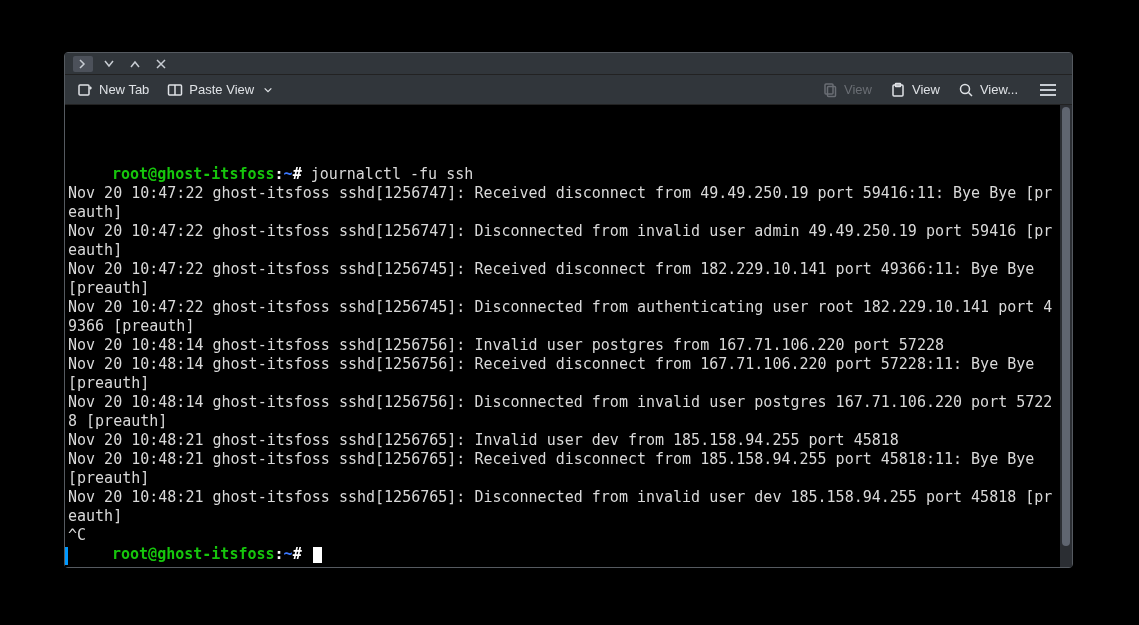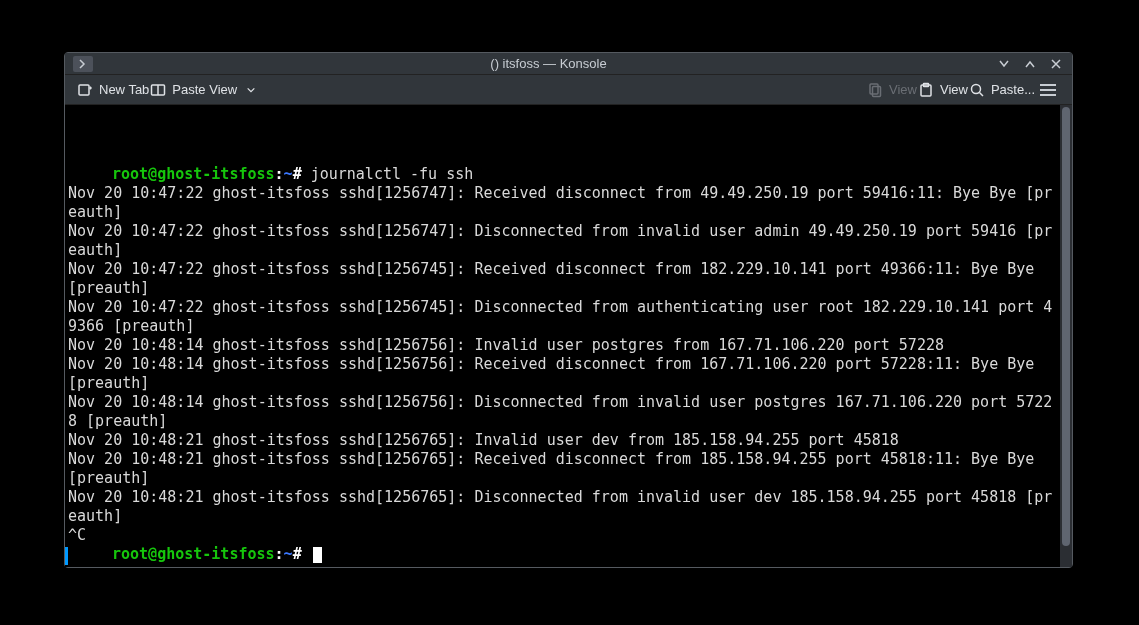--- a/index.html
+++ b/index.html
@@ -35,21 +35,21 @@
   }
   .wc-group { display: flex; gap: 10px; align-items: center; }
   .wc { width: 16px; height: 16px; display:flex; align-items:center; justify-content:center; color:#c8cdd3; cursor:pointer; }
   .wc svg { width: 12px; height: 12px; stroke: #c8cdd3; stroke-width: 1.5; fill: none; }
 
   .toolbar {
     height: 40px;
     background: #31363b;
     display: flex; align-items: center;
     padding: 0 12px;
-    gap: 1px;
+    gap: 18px;
     border-bottom: 1px solid #222;
   }
   .tool-btn {
     display: flex; align-items: center; gap: 6px;
     color: #dfe2e6; font-size: 13px;
     cursor: pointer;
   }
   .tool-btn.disabled { color: #6a6e74; cursor: default; }
   .tool-btn .ico { width: 16px; height: 16px; display:flex; align-items:center; justify-content:center; }
   .tool-btn .ico svg { stroke: currentColor; fill: none; stroke-width: 1.5; }
@@ -97,21 +97,20 @@
 <body>
 
 <div class="window">
 
   <div class="titlebar">
     <div class="app-icon">
       <svg viewBox="0 0 8 10">
           <path d="M1 1 L5 5 L1 9" stroke="#c8cdd3" stroke-width="1.5" fill="none"></path>
         </svg>
     </div>
-    <div class="tb-title">() itsfoss — Konsole</div>
     <div class="wc-group">
       <div class="wc">
         <svg viewBox="0 0 12 12">
             <path d="M2 3 L6 8 L10 3"></path>
           </svg>
       </div>
       <div class="wc">
         <svg viewBox="0 0 12 12">
             <path d="M2 9 L6 4 L10 9"></path>
           </svg>
@@ -169,21 +168,21 @@
       </span>
       <span>View</span>
     </div>
     <div class="tool-btn">
       <span class="ico">
         <svg viewBox="0 0 16 16">
             <circle cx="7" cy="7" r="4.5"></circle>
             <line x1="10.5" y1="10.5" x2="14" y2="14"></line>
           </svg>
       </span>
-      <span>Paste...</span>
+      <span>View...</span>
     </div>
     <div class="hamburger">
       <span></span>
         <span></span>
         <span></span>
     </div>
   </div>
 
   <div class="content-wrap">
     <div class="terminal" id="term">

